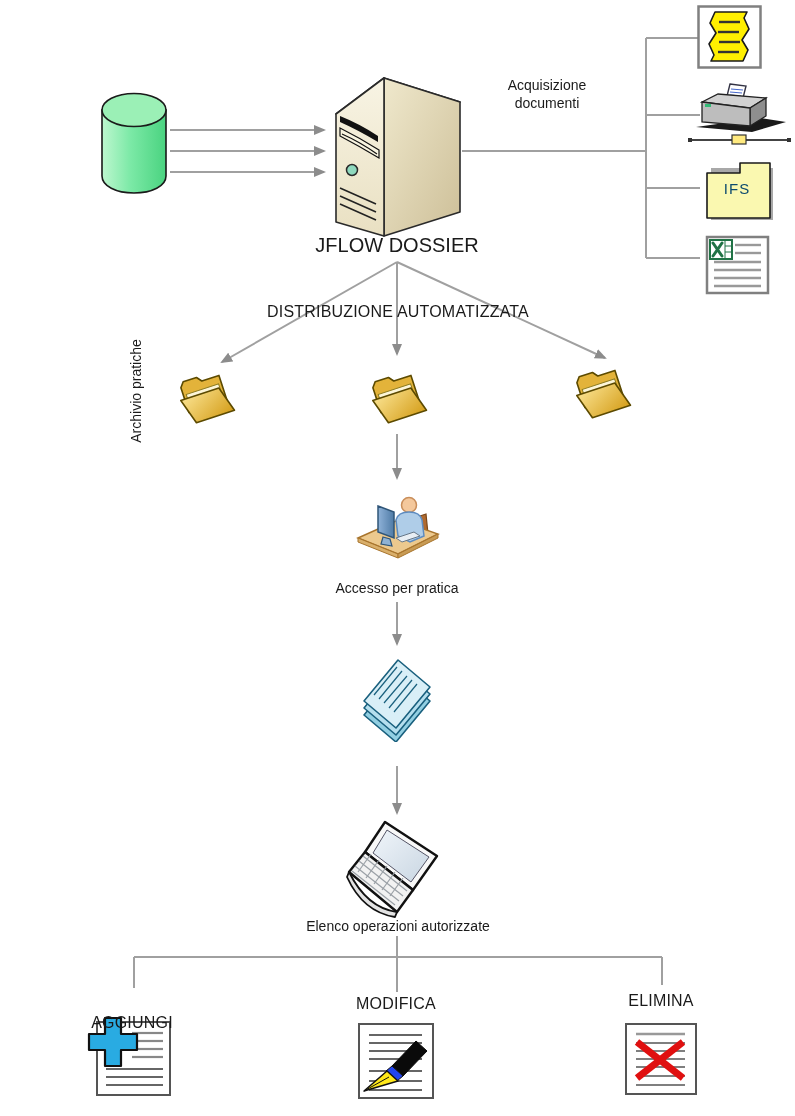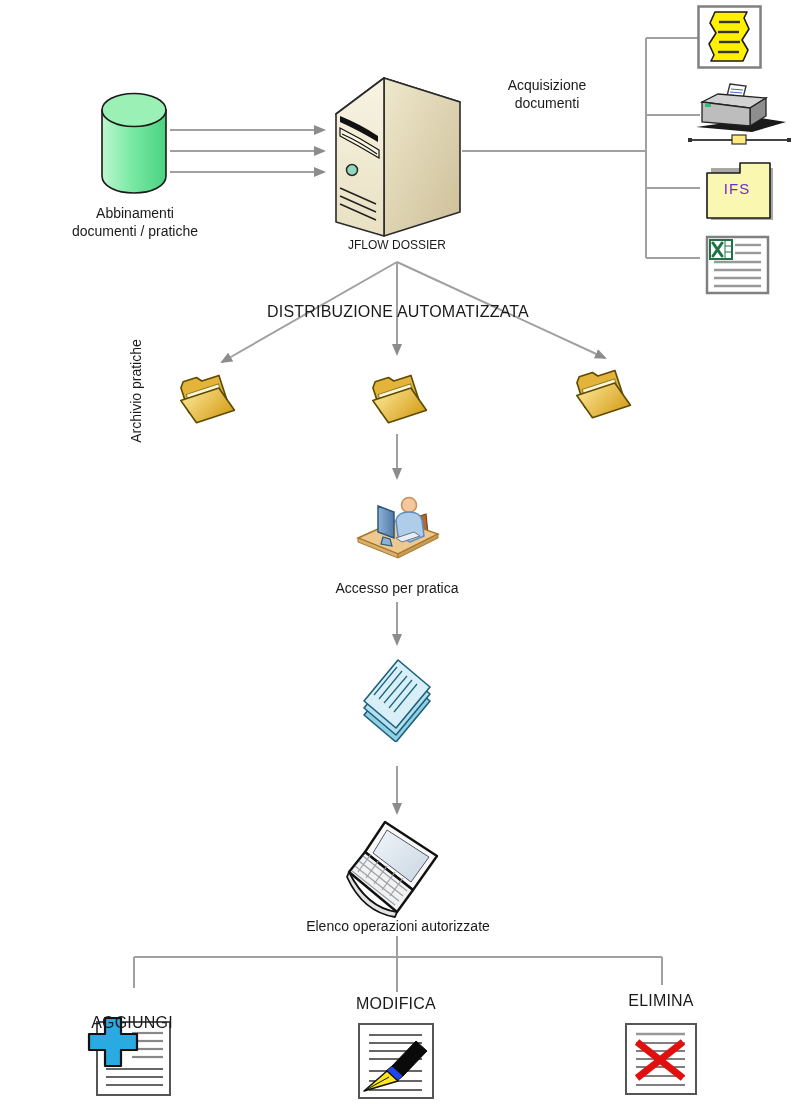--- a/index.html
+++ b/index.html
@@ -4,24 +4,24 @@
 <style>
   html,body{margin:0;padding:0;background:#fff;}
   .canvas{
     position:relative;width:795px;height:1116px;background:#ffffff;overflow:hidden;
     font-family:"Liberation Sans","DejaVu Sans",sans-serif;color:#1a1a1a;
   }
   .layer{position:absolute;left:0;top:0;}
   .node{position:absolute;}
   .lbl{position:absolute;text-align:center;font-size:14px;line-height:18px;color:#1a1a1a;white-space:nowrap;}
   .lbl span{display:block;}
-  .lbl-title{font-size:12px;}
+  .lbl-title{font-size:20px;}
   .lbl-caps{font-size:16px;letter-spacing:0.2px;}
   .lbl-vert{transform:rotate(-90deg);transform-origin:center;}
-  .lbl-ifs{color:#6d28d9;font-size:15px;letter-spacing:1px;}
+  .lbl-ifs{color:#0c4a6e;font-size:15px;letter-spacing:1px;}
   svg{display:block;}
 </style>
 </head>
 <body>
 
 <div class="canvas">
 
   <svg class="layer" width="795" height="1116" viewBox="0 0 795 1116">
     <defs>
       <marker id="arw" markerWidth="12" markerHeight="10" refX="10" refY="5" orient="auto" markerUnits="userSpaceOnUse">
@@ -316,24 +316,20 @@
         <line x1="13" y1="55" x2="62" y2="55"></line>
         <line x1="13" y1="64" x2="62" y2="64"></line>
       </g>
       <g stroke="#E01010" stroke-width="7" stroke-linecap="butt">
         <line x1="14" y1="21" x2="60" y2="57"></line>
         <line x1="60" y1="21" x2="14" y2="57"></line>
       </g>
     </svg>
   </div>
 
-  <div class="lbl" style="left:30px;top:204px;width:210px;">
-    <span>Abbinamenti</span>
-    <span>documenti / pratiche</span>
-  </div>
 
   <div class="lbl lbl-title" style="left:297px;top:236px;width:200px;">JFLOW DOSSIER</div>
 
   <div class="lbl" style="left:487px;top:76px;width:120px;">
     <span>Acquisizione</span>
     <span>documenti</span>
   </div>
 
   <div class="lbl lbl-caps" style="left:248px;top:303px;width:300px;">DISTRIBUZIONE AUTOMATIZZATA</div>
 

